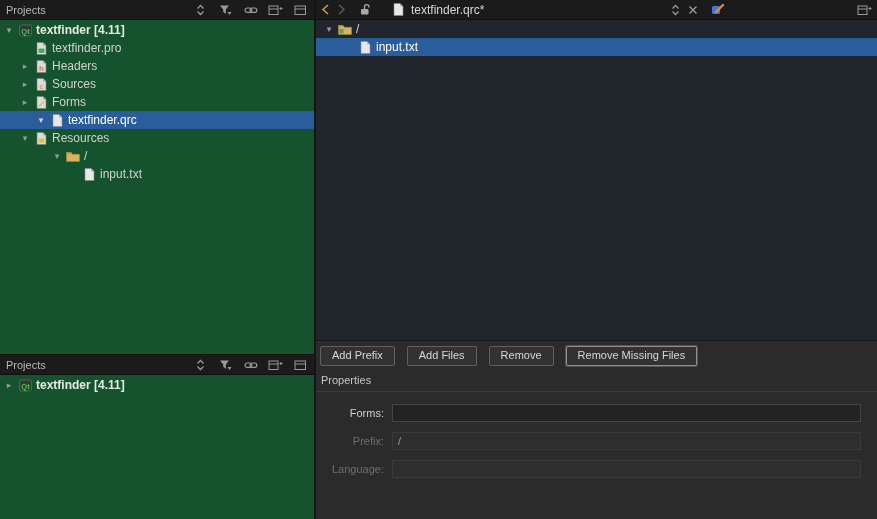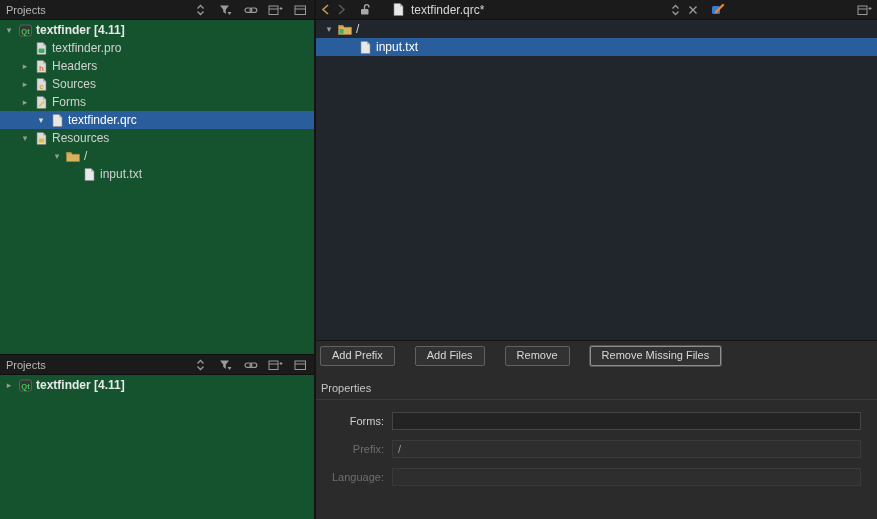--- a/index.html
+++ b/index.html
@@ -34,26 +34,26 @@
   .tlabel.bold{font-weight:bold;color:#e8e8e8;}
 
   
   .editor-toolbar{position:absolute;top:0;left:0;right:0;height:19px;background:#1b1b1b;
                   border-bottom:1px solid #101010;display:flex;align-items:center;padding:0 5px;gap:7px;}
   .etb-icon{display:flex;align-items:center;justify-content:center;height:16px;cursor:pointer;}
   .doc-title{color:#d8d8d8;font-size:12px;width:168px;overflow:hidden;}
   .res-tree{position:absolute;top:20px;left:0;right:0;height:320px;background:#21262c;}
   .bottom-section{position:absolute;top:340px;left:0;right:0;bottom:0;background:#2b2b2b;border-top:1px solid #151515;}
 
-  .btn-row{display:flex;gap:20px;margin:5px 12px 0 4px;}
+  .btn-row{display:flex;gap:12px;margin:5px 12px 0 4px;}
   .btn{font-family:"Liberation Sans",sans-serif;font-size:11px;background:#323232;color:#d8d8d8;
        border:1px solid #616161;border-radius:2px;padding:3px 11px 4px;cursor:pointer;line-height:11px;}
   .btn.focus{border-color:#8f8f8f;box-shadow:0 0 0 1px #555;}
 
-  .props-title{margin-top:16px;padding:0 0 5px 5px;color:#c6c6c6;font-size:11px;border-bottom:1px solid #3a3a3a;}
+  .props-title{margin-top:8px;padding:0 0 5px 5px;color:#c6c6c6;font-size:11px;border-bottom:1px solid #3a3a3a;}
   .form{margin:12px 16px 0 4px;display:grid;grid-template-columns:64px 1fr;column-gap:8px;row-gap:10px;align-items:center;}
   .flabel{text-align:right;font-size:11px;color:#cfcfcf;}
   .flabel.disabled{color:#6e6e6e;}
   .field{height:18px;box-sizing:border-box;width:100%;background:#232323;border:1px solid #454545;
          color:#cfcfcf;font-size:11px;padding:0 5px;outline:none;font-family:"Liberation Sans",sans-serif;}
   .field:disabled{background:#2e2e2e;border-color:#3a3a3a;color:#9a9a9a;}
 
   svg{display:block;}
 </style>
 </head>

